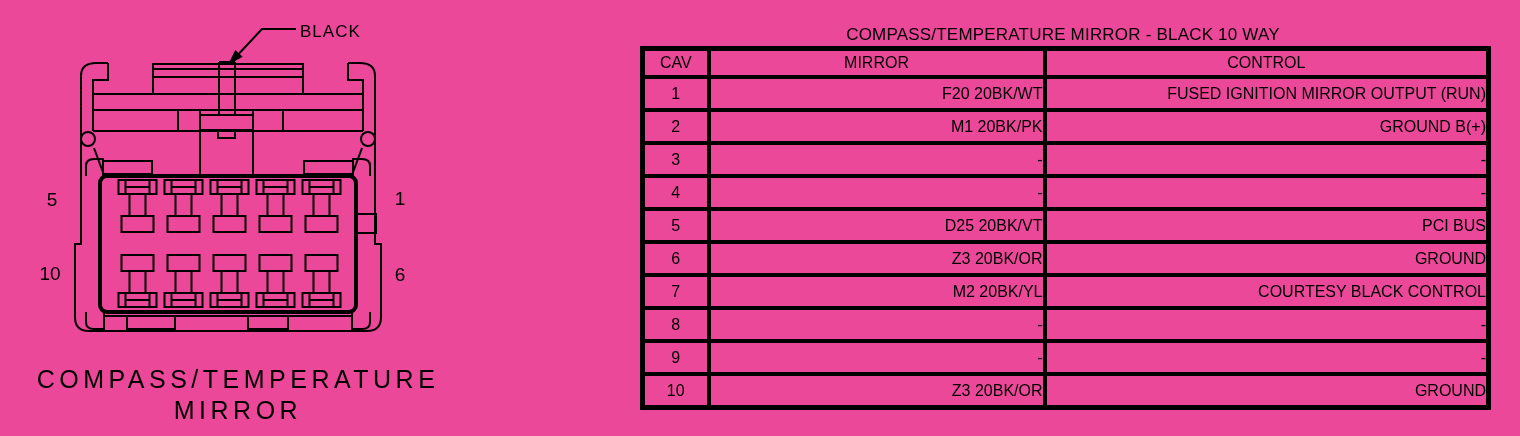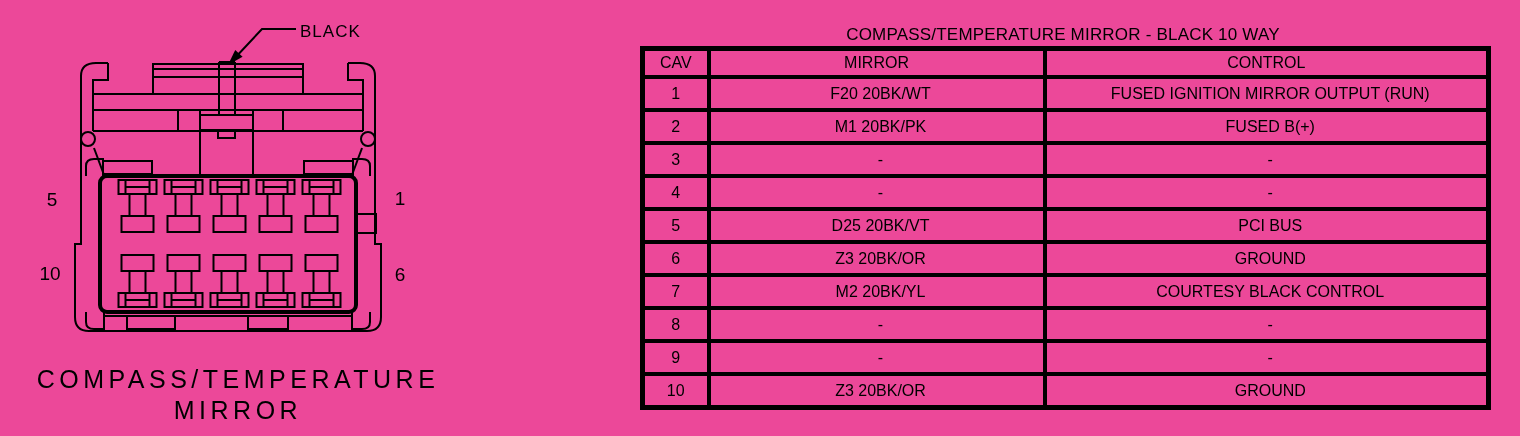--- a/index.html
+++ b/index.html
@@ -20,21 +20,21 @@
   }
   table.pinout{
     border-collapse:collapse;table-layout:fixed;width:846px;
     border:5px solid #000;
   }
   table.pinout th, table.pinout td{
     border:4px solid #000;font-weight:normal;font-size:16px;
     white-space:nowrap;overflow:hidden;
   }
   table.pinout th{height:24px;text-align:center;padding:0;}
-  table.pinout td{height:29px;padding:0 0 0 8px;text-align:center;}
+  table.pinout td{height:29px;padding:0 0 0 8px;text-align:right;}
   table.pinout td.cav{text-align:center;padding:0;}
 
   svg text{fill:#000;stroke:none;}
 </style>
 </head>
 <body>
 
 <div class="stage">
 
   <svg class="connector-svg" width="620" height="436" viewBox="0 0 620 436" stroke="#000" fill="none" stroke-width="2">
@@ -169,21 +169,21 @@
       </thead>
       <tbody>
         <tr>
           <td class="cav">1</td>
           <td>F20 20BK/WT</td>
           <td>FUSED IGNITION MIRROR OUTPUT (RUN)</td>
         </tr>
         <tr>
           <td class="cav">2</td>
           <td>M1 20BK/PK</td>
-          <td>FUSED B(+)</td>
+          <td>GROUND B(+)</td>
         </tr>
         <tr>
           <td class="cav">3</td>
           <td>-</td>
           <td>-</td>
         </tr>
         <tr>
           <td class="cav">4</td>
           <td>-</td>
           <td>-</td>

